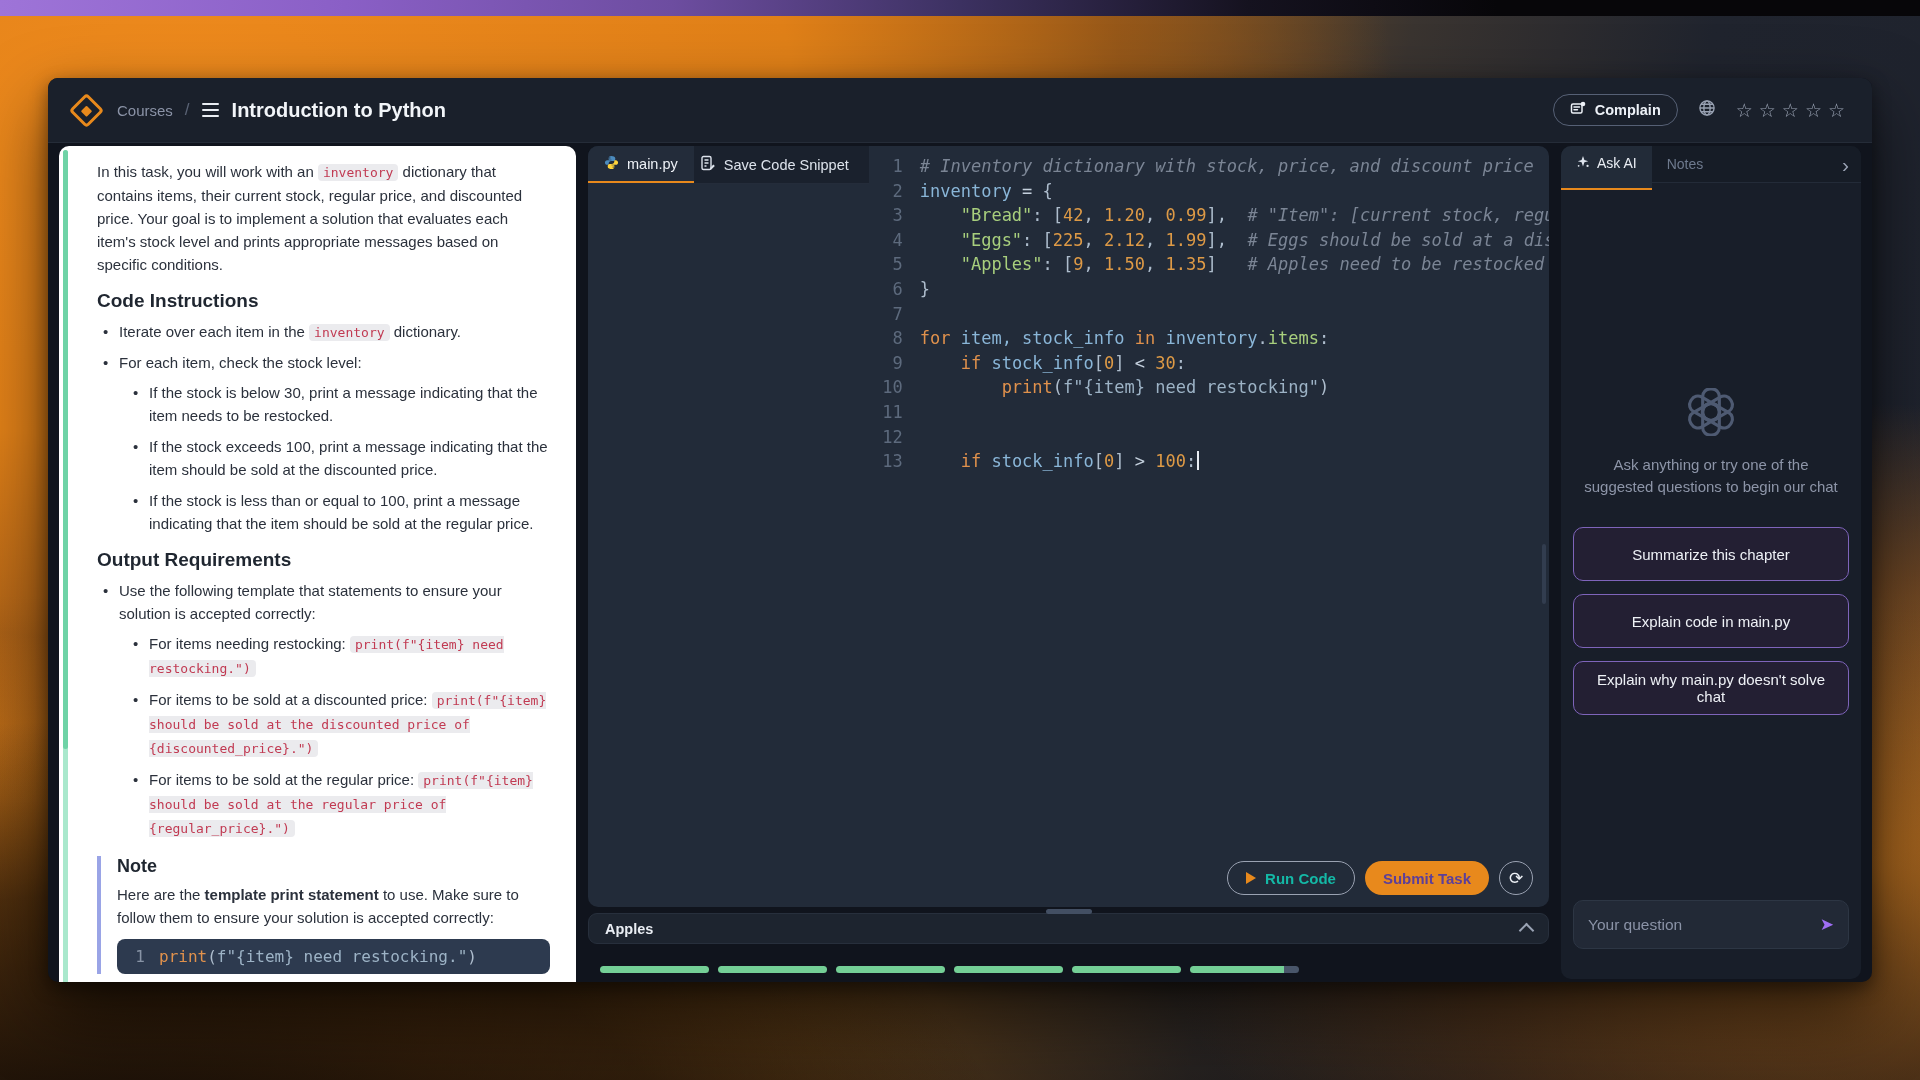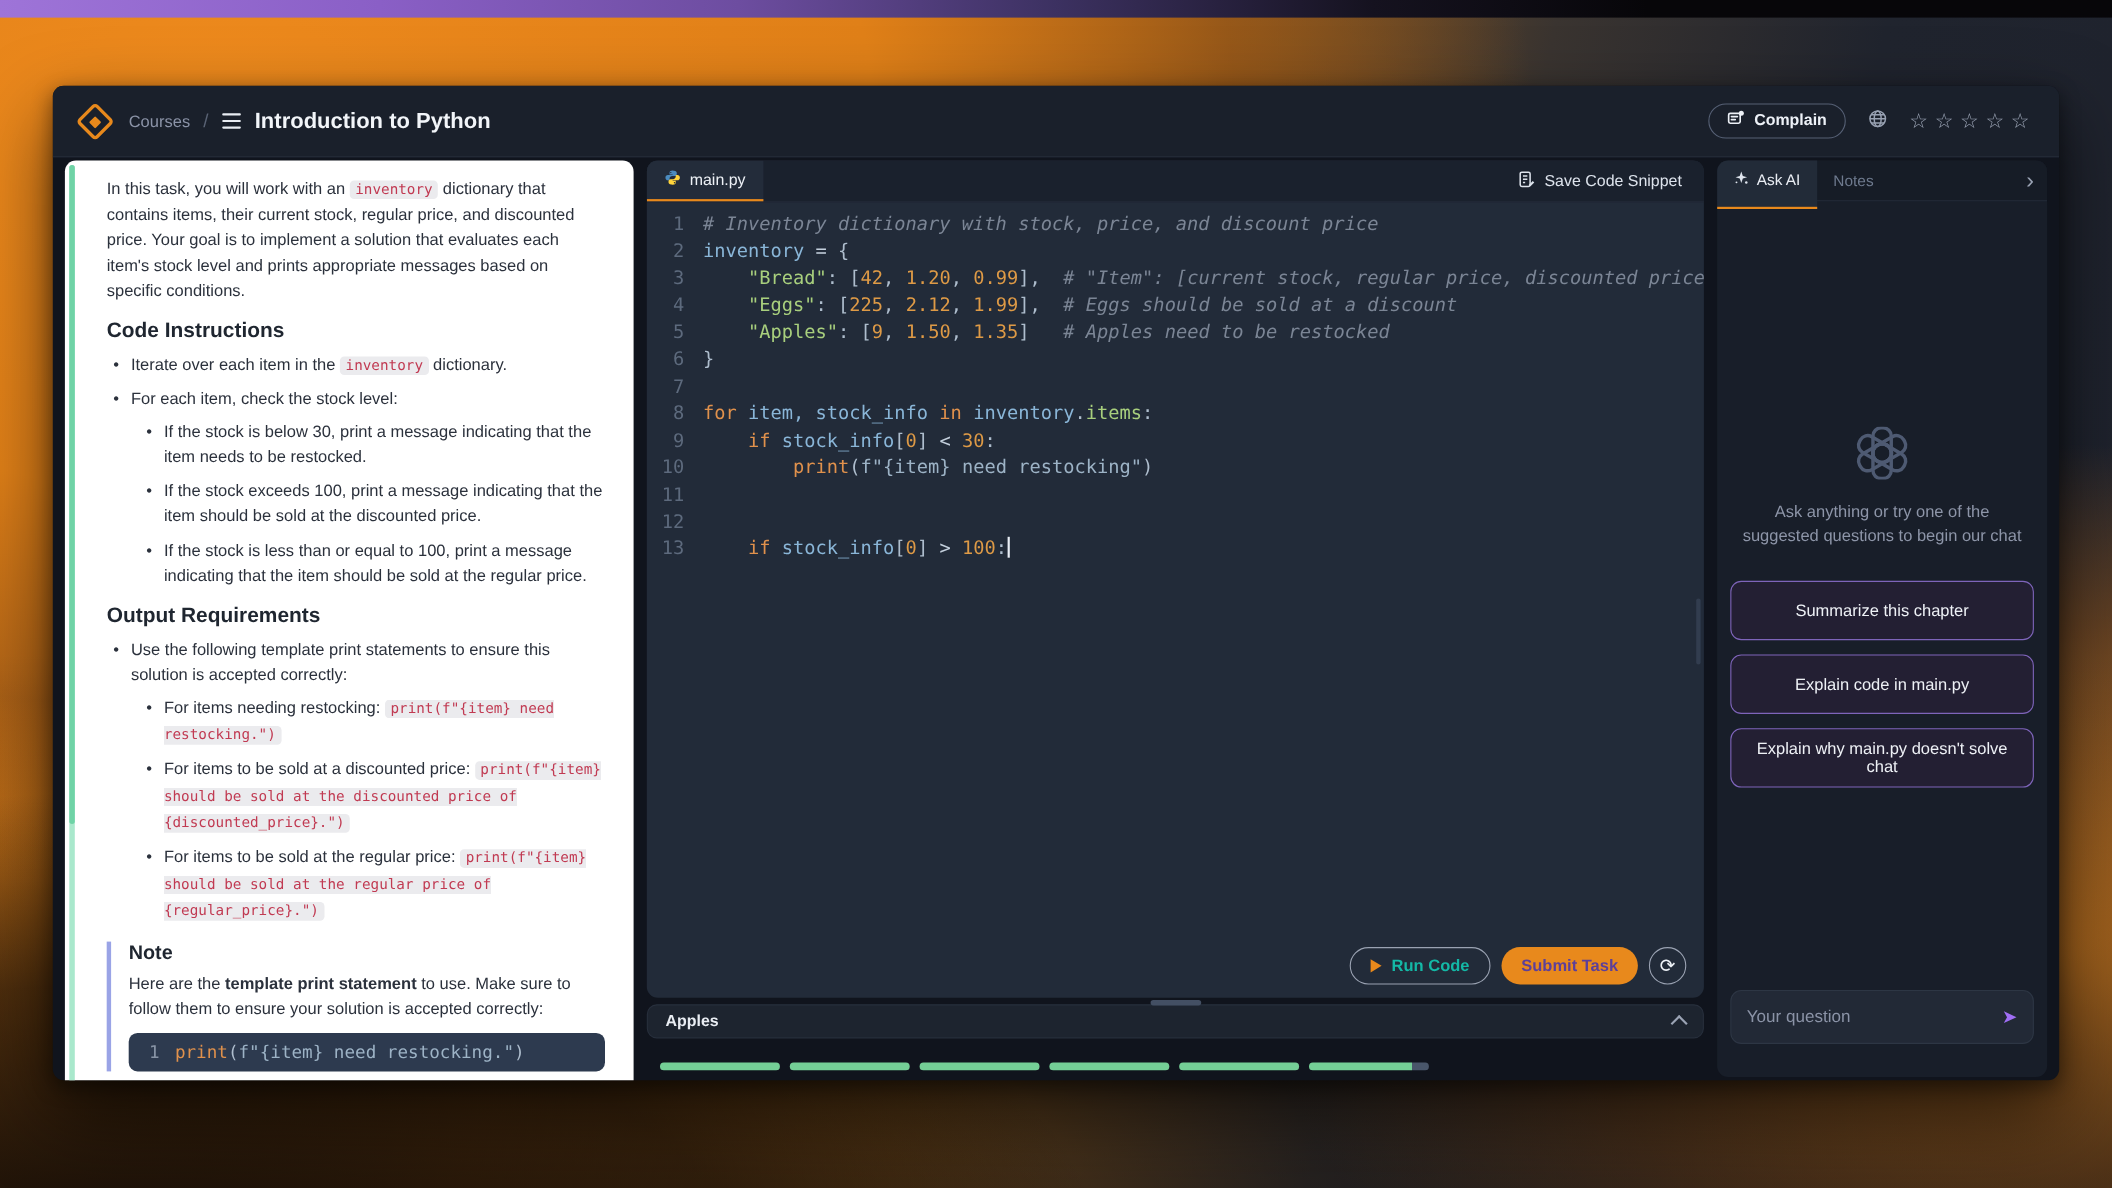--- a/index.html
+++ b/index.html
@@ -58,21 +58,21 @@
     padding:1px 5px;border-radius:4px;}
   .note{border-left:4px solid #9aa4e6;padding-left:16px;margin-top:16px;}
   .note h4{font-size:18px;margin:0 0 6px;color:#1f2630;}
   .note-code{background:#2d3a4f;border-radius:8px;padding:8px 14px;margin-top:10px;
     font-family:"DejaVu Sans Mono",monospace;font-size:16px;white-space:pre;overflow:hidden;}
   .note-code .cl{display:flex;}
   .note-code .ln{width:14px;text-align:right;margin-right:14px;color:#8894a6;flex:none;}
 
   
   .editor-col{flex:1;display:flex;flex-direction:column;min-width:0;position:relative;}
-  .editor-main{background:#222b39;border-radius:10px;height:761px;display:flex;flex-direction:column;
+  .editor-main{background:#222b39;border-radius:10px;height:761px;display:flex;
     position:relative;overflow:hidden;}
   .tabbar{height:37px;flex:none;background:#1a212d;display:flex;align-items:center;border-bottom:1px solid #242c3a;}
   .tab{height:37px;display:flex;align-items:center;gap:8px;padding:0 16px;background:#232c3a;
     border-bottom:2px solid #e8891c;color:#edf1f6;font-size:14.5px;box-sizing:border-box;cursor:pointer;}
   .save-btn{margin-left:auto;display:flex;align-items:center;gap:8px;color:#dde3ec;font-size:14.5px;
     padding-right:20px;cursor:pointer;background:none;border:none;}
   .code{flex:1;padding-top:8px;font-family:"DejaVu Sans Mono",monospace;font-size:17px;line-height:24.6px;
     white-space:pre;overflow:hidden;color:#aebdcd;}
   .cl{display:flex;}
   .ln{width:34px;text-align:right;margin-right:17px;color:#5d6a7d;flex:none;}
@@ -183,21 +183,21 @@
       <ul class="blist">
           <li><span>Iterate over each item in the <span class="chip">inventory</span> dictionary.</span></li>
           <li><span>For each item, check the stock level:</span><ul class="sub">
               <li><span>If the stock is below 30, print a message indicating that the item needs to be restocked.</span></li>
               <li><span>If the stock exceeds 100, print a message indicating that the item should be sold at the discounted price.</span></li>
               <li><span>If the stock is less than or equal to 100, print a message indicating that the item should be sold at the regular price.</span></li>
             </ul></li>
         </ul>
       <h3>Output Requirements</h3>
       <ul class="blist">
-          <li><span>Use the following template print statements to ensure this solution is accepted correctly:</span><ul class="sub">
+          <li><span>Use the following template that statements to ensure your solution is accepted correctly:</span><ul class="sub">
               <li><span>For items needing restocking: <span class="chip">print(f"{item} need restocking.")</span></span></li>
               <li><span>For items to be sold at a discounted price: <span class="chip">print(f"{item} should be sold at the discounted price of {discounted_price}.")</span></span></li>
               <li><span>For items to be sold at the regular price: <span class="chip">print(f"{item} should be sold at the regular price of {regular_price}.")</span></span></li>
             </ul></li>
         </ul>
       <div class="note">
         <h4>Note</h4>
         <p style="margin:0;">Here are the <strong>template print statement</strong> to use. Make sure to follow them to ensure your solution is accepted correctly:</p>
         <div class="note-code"><div class="cl"><span class="ln">1</span><span class="lc"><span class="tk-kw">print</span><span class="tk-p">(</span><span class="tk-fs">f"{item} need restocking."</span><span class="tk-p">)</span></span></div></div>
       </div>

